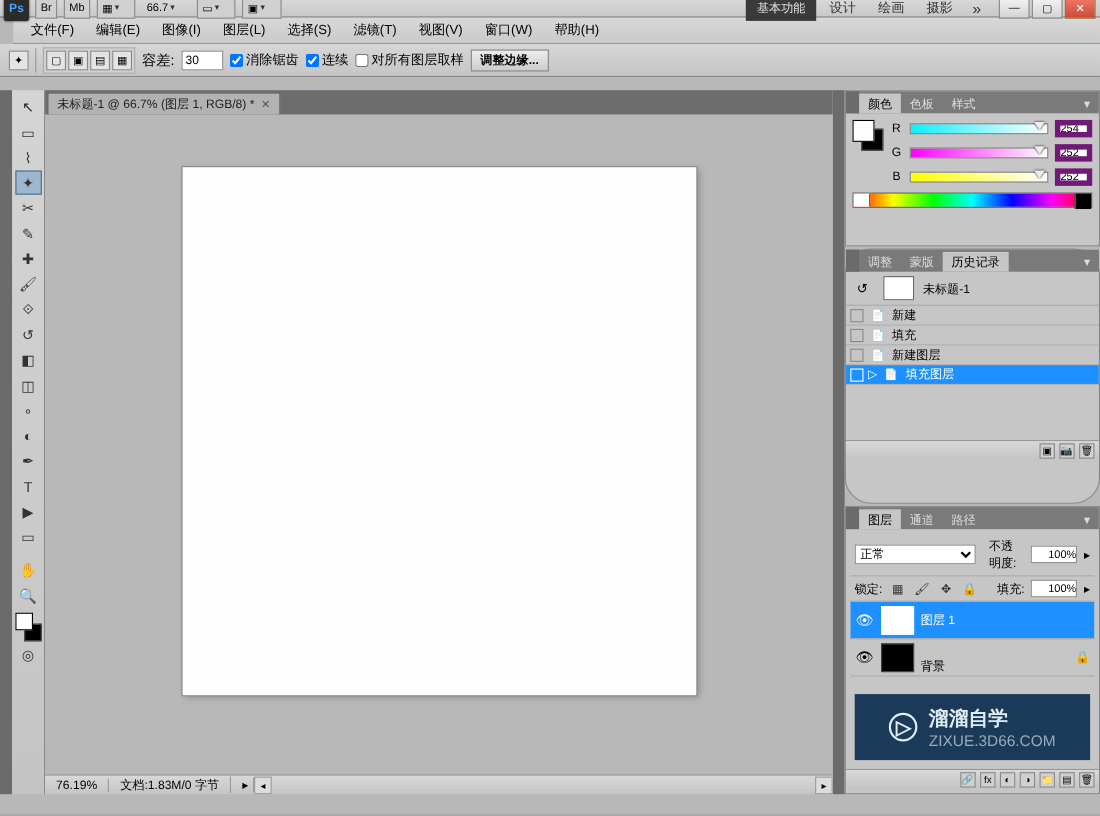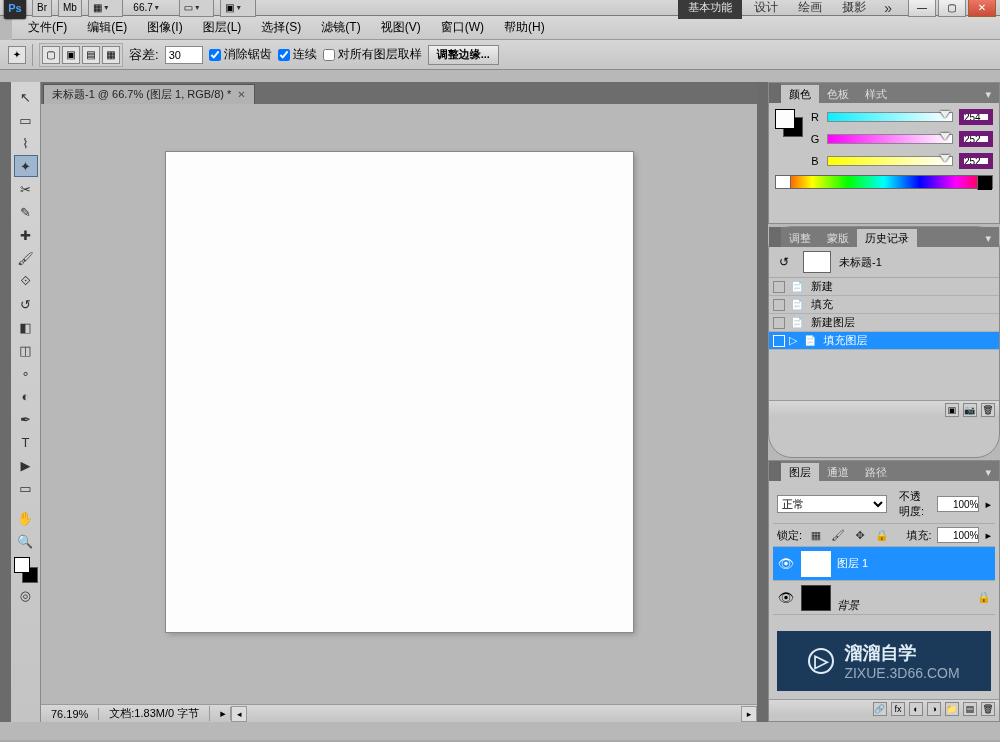--- a/index.html
+++ b/index.html
@@ -366,21 +366,21 @@
         </div>
         <div class="layer-list">
           <div class="layer-item selected">
             <div class="eye">👁</div>
             <div class="thumb white"></div>
             <span class="name">图层 1</span>
           </div>
           <div class="layer-item">
             <div class="eye">👁</div>
             <div class="thumb black"></div>
-            <span class="name" style="font-style:italic;margin-top:16px;">背景</span>
+            <span class="name" style="margin-top:16px;">背景</span>
             <span class="lock">🔒</span>
           </div>
         </div>
         <div class="watermark">
           <div class="play">▷</div>
           <div>
             <div>溜溜自学</div>
             <div class="sub">ZIXUE.3D66.COM</div>
           </div>
         </div>

